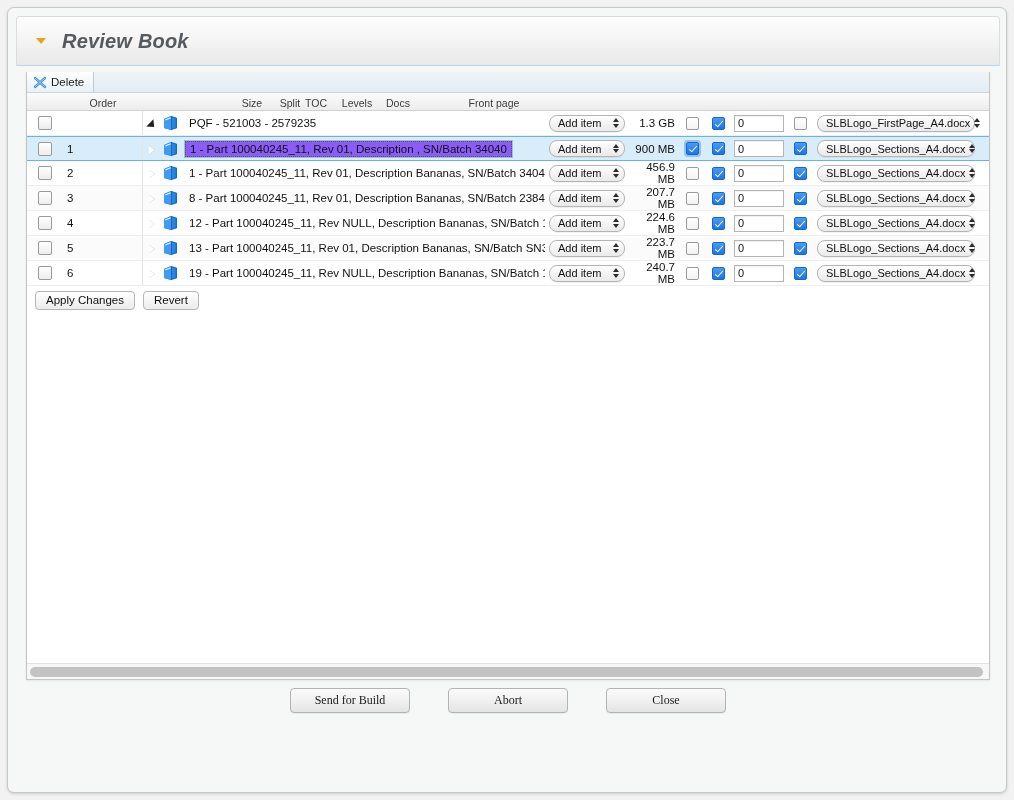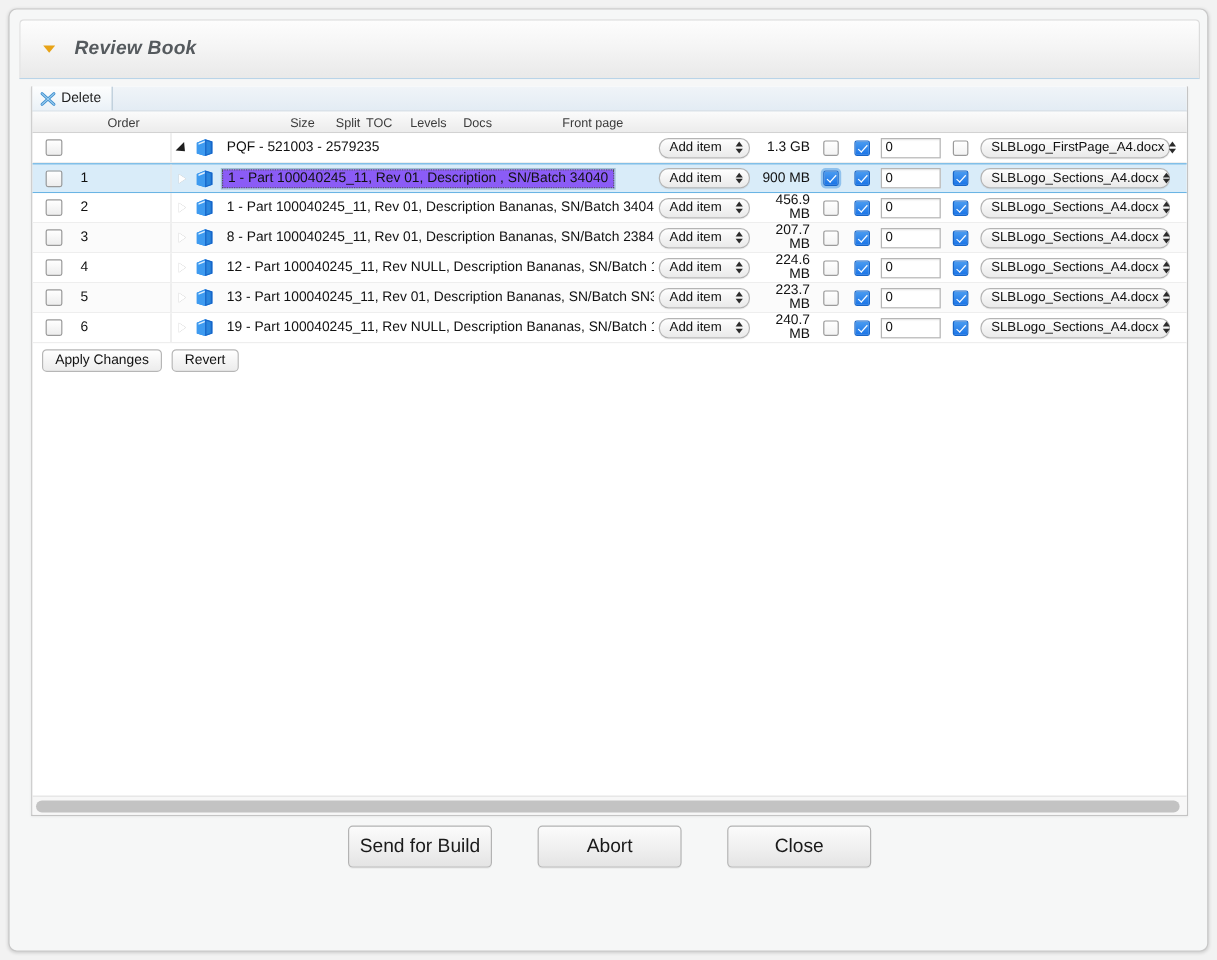--- a/index.html
+++ b/index.html
@@ -37,21 +37,21 @@
   }
   .disclosure {
     margin-left: 19px;
     width: 0; height: 0;
     border-left: 5px solid transparent;
     border-right: 5px solid transparent;
     border-top: 6px solid #e8a317;
   }
   .title-text {
     margin-left: 16px;
-    font-size: 16px;
+    font-size: 20px;
     font-style: italic;
     font-weight: bold;
     color: #555a5e;
     letter-spacing: 0.2px;
   }
 
   
   .panel {
     position: absolute;
     left: 18px; top: 64px;
@@ -308,31 +308,32 @@
   .footer {
     position: absolute;
     left: 0; top: 680px;
     width: 1000px;
     display: flex;
     justify-content: center;
     gap: 38px;
   }
   .dlgbtn {
     width: 120px;
-    height: 35px;
+    height: 25px;
     border: 1px solid #b3b3b3;
     border-radius: 4px;
     background: linear-gradient(to bottom,#fbfbfb 0%,#f0f0f0 52%,#e4e4e4 100%);
     box-shadow: 0 1px 0 rgba(0,0,0,0.05);
-    font-size: 16px;
+    font-size: 12px;
     color: #1a1a1a;
     display: flex;
     align-items: center;
     justify-content: center;
     cursor: default;
+    font-family: Liberation Serif, serif;
   }
 </style>
 </head>
 <body>
 
 <div class="window">
 
   <div class="titlebar">
     <span class="disclosure"></span>
     <span class="title-text">Review Book</span>

